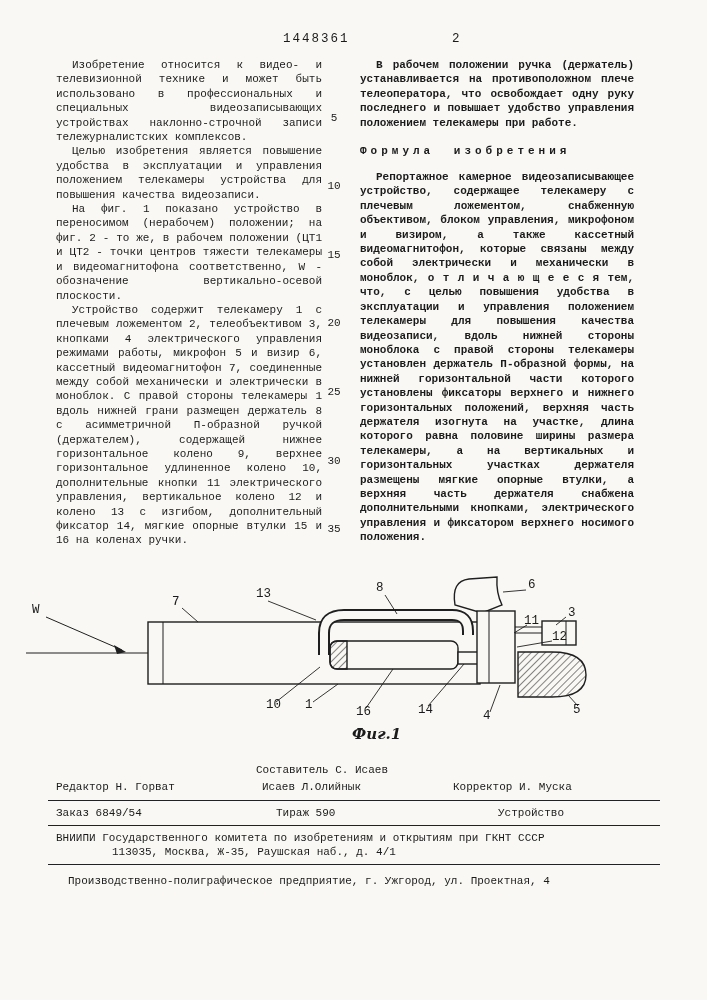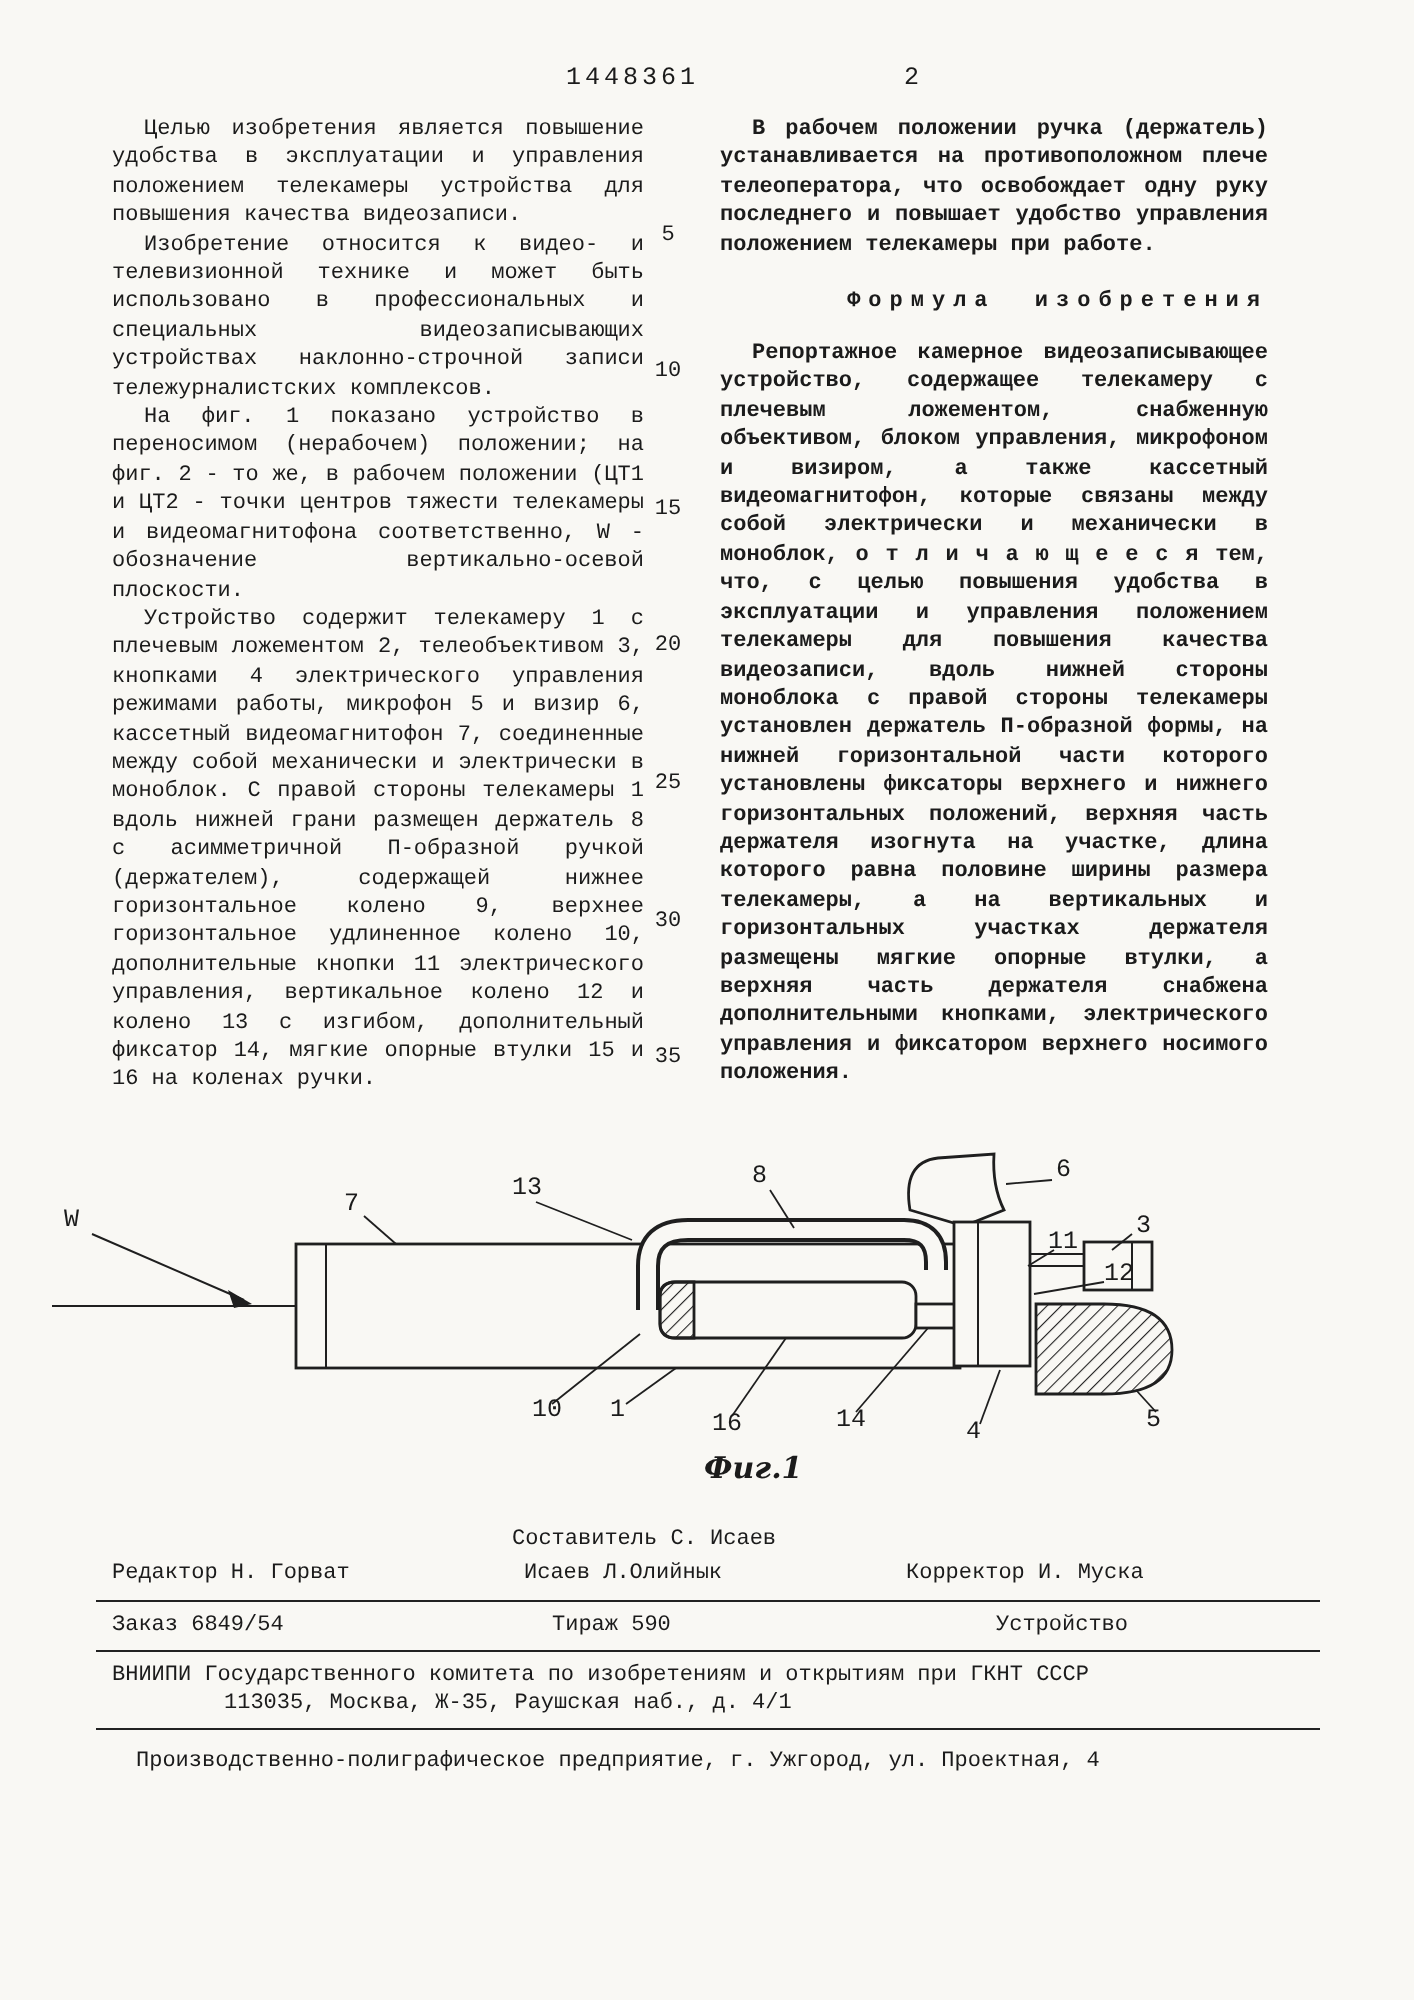--- a/index.html
+++ b/index.html
@@ -11,21 +11,21 @@
   }
   .header{position:absolute;top:32px;left:0;width:100%;height:18px;font-size:12.5px;}
   .patent-number{position:absolute;left:283px;top:0;letter-spacing:2px;}
   .page-number{position:absolute;left:452px;top:0;}
   .columns{position:absolute;top:58px;left:56px;width:580px;display:flex;}
   .col-left{width:266px;}
   .gutter{width:38px;}
   .col-right{width:274px;font-weight:bold;}
   p.body{margin:0;font-size:11px;line-height:14.4px;text-align:justify;text-indent:16px;}
   .formula-heading{
-    margin:15px 0 13px;text-align:right;font-size:11px;
+    margin:15px 0 13px;text-align:left;font-size:11px;
     letter-spacing:4px;word-spacing:9px;white-space:nowrap;
   }
   .line-no{
     position:absolute;left:322px;width:24px;text-align:center;
     font-size:11px;color:#1b1b1b;
   }
   .figure-wrap{position:absolute;top:575px;left:0;width:707px;height:178px;}
   .footer{position:absolute;top:754px;left:48px;width:612px;font-size:11px;}
   .footer .frow{position:absolute;left:0;width:100%;white-space:nowrap;}
   .footer .abs{position:absolute;top:0;}
@@ -38,22 +38,22 @@
 
 <div class="page">
 
   <div class="header">
     <span class="patent-number">1448361</span>
     <span class="page-number">2</span>
   </div>
 
   <div class="columns">
     <div class="col-left">
+      <p class="body">Изобретение относится к видео- и телевизионной технике и может быть использовано в профессиональных и специальных видеозаписывающих устройствах наклонно-строчной записи тележурналистских комплексов.</p>
       <p class="body">Целью изобретения является повышение удобства в эксплуатации и управления положением телекамеры устройства для повышения качества видеозаписи.</p>
-      <p class="body">Изобретение относится к видео- и телевизионной технике и может быть использовано в профессиональных и специальных видеозаписывающих устройствах наклонно-строчной записи тележурналистских комплексов.</p>
       <p class="body">На фиг. 1 показано устройство в переносимом (нерабочем) положении; на фиг. 2 - то же, в рабочем положении (ЦТ1 и ЦТ2 - точки центров тяжести телекамеры и видеомагнитофона соответственно, W - обозначение вертикально-осевой плоскости.</p>
       <p class="body">Устройство содержит телекамеру 1 с плечевым ложементом 2, телеобъективом 3, кнопками 4 электрического управления режимами работы, микрофон 5 и визир 6, кассетный видеомагнитофон 7, соединенные между собой механически и электрически в моноблок. С правой стороны телекамеры 1 вдоль нижней грани размещен держатель 8 с асимметричной П-образной ручкой (держателем), содержащей нижнее горизонтальное колено 9, верхнее горизонтальное удлиненное колено 10, дополнительные кнопки 11 электрического управления, вертикальное колено 12 и колено 13 с изгибом, дополнительный фиксатор 14, мягкие опорные втулки 15 и 16 на коленах ручки.</p>
     </div>
     <div class="gutter"></div>
     <div class="col-right">
       <p class="body">В рабочем положении ручка (держатель) устанавливается на противоположном плече телеоператора, что освобождает одну руку последнего и повышает удобство управления положением телекамеры при работе.</p>
       <div class="formula-heading">Формула изобретения</div>
       <p class="body">Репортажное камерное видеозаписывающее устройство, содержащее телекамеру с плечевым ложементом, снабженную объективом, блоком управления, микрофоном и визиром, а также кассетный видеомагнитофон, которые связаны между собой электрически и механически в моноблок, о т л и ч а ю щ е е с я  тем, что, с целью повышения удобства в эксплуатации и управления положением телекамеры для повышения качества видеозаписи, вдоль нижней стороны моноблока с правой стороны телекамеры установлен держатель П-образной формы, на нижней горизонтальной части которого установлены фиксаторы верхнего и нижнего горизонтальных положений, верхняя часть держателя изогнута на участке, длина которого равна половине ширины размера телекамеры, а на вертикальных и горизонтальных участках держателя размещены мягкие опорные втулки, а верхняя часть держателя снабжена дополнительными кнопками, электрического управления и фиксатором верхнего носимого положения.</p>
     </div>
   </div>

